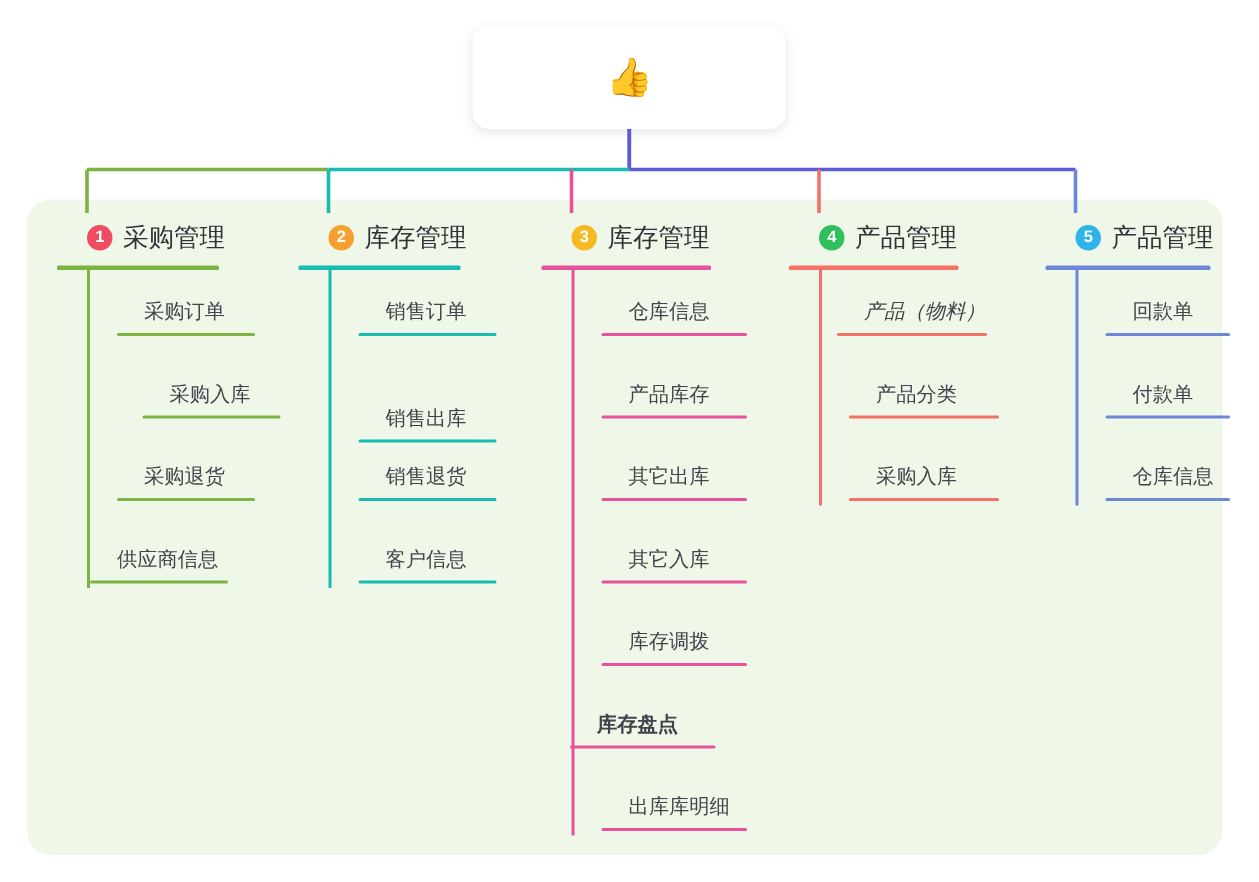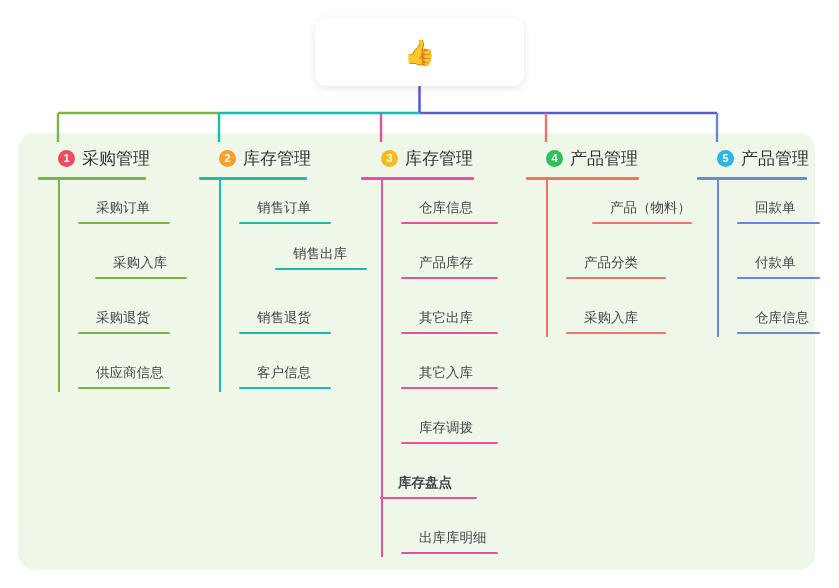--- a/index.html
+++ b/index.html
@@ -167,37 +167,37 @@
         <div class="leaf-rule" style="width: 92px; background: rgb(124, 179, 66);"></div>
       </div>
       <div class="leaf" style="left: 64px; top: 254px; position: absolute; margin-left: 11px;">
         <span class="leaf-label">采购入库</span>
         <div class="leaf-rule" style="width: 92px; background: rgb(124, 179, 66);"></div>
       </div>
       <div class="leaf" style="left: 58px; top: 309px; position: absolute; font-family: Liberation Serif, serif;">
         <span class="leaf-label">采购退货</span>
         <div class="leaf-rule" style="width: 92px; background: rgb(124, 179, 66);"></div>
       </div>
-      <div class="leaf" style="left: 58px; top: 364px; position: absolute;">
+      <div class="leaf" style="left: 40px; top: 364px; position: absolute;">
         <span class="leaf-label">供应商信息</span>
         <div class="leaf-rule" style="width: 92px; background: rgb(124, 179, 66);"></div>
       </div>
       <div class="branch" style="left: 199px; top: 145px;">
         <div class="branch-head">
           <span class="badge" style="background: rgb(245, 160, 48);">2</span>
           <span class="branch-title">库存管理</span>
         </div>
         <div class="head-rule" style="width: 108px; background: rgb(24, 189, 175);"></div>
       </div>
       <div class="spine" style="left: 219px; top: 180px; height: 212px; background: rgb(24, 189, 175); position: absolute;"></div>
       <div class="leaf" style="left: 219px; top: 199px; position: absolute;">
         <span class="leaf-label">销售订单</span>
         <div class="leaf-rule" style="width: 92px; background: rgb(24, 189, 175);"></div>
       </div>
-      <div class="leaf" style="left: 219px; top: 245px; position: absolute; margin-left: 36px;">
+      <div class="leaf" style="left: 219px; top: 270px; position: absolute;">
         <span class="leaf-label">销售出库</span>
         <div class="leaf-rule" style="width: 92px; background: rgb(24, 189, 175);"></div>
       </div>
       <div class="leaf" style="left: 219px; top: 309px; position: absolute;">
         <span class="leaf-label">销售退货</span>
         <div class="leaf-rule" style="width: 92px; background: rgb(24, 189, 175);"></div>
       </div>
       <div class="leaf" style="left: 219px; top: 364px; position: absolute;">
         <span class="leaf-label">客户信息</span>
         <div class="leaf-rule" style="width: 92px; background: rgb(24, 189, 175);"></div>
@@ -239,21 +239,21 @@
         <div class="leaf-rule" style="width: 97px; background: rgb(232, 81, 155);"></div>
       </div>
       <div class="branch" style="left: 526px; top: 145px;">
         <div class="branch-head">
           <span class="badge" style="background: rgb(47, 191, 91);">4</span>
           <span class="branch-title">产品管理</span>
         </div>
         <div class="head-rule" style="width: 113px; background: rgb(244, 113, 104);"></div>
       </div>
       <div class="spine" style="left: 546px; top: 180px; height: 157px; background: rgb(244, 113, 104); position: absolute;"></div>
-      <div class="leaf" style="left: 572px; top: 199px; position: absolute;">
+      <div class="leaf" style="left: 538px; top: 199px; position: absolute; font-style: italic;">
         <span class="leaf-label">产品（物料）</span>
         <div class="leaf-rule" style="width: 100px; background: rgb(244, 113, 104);"></div>
       </div>
       <div class="leaf" style="left: 546px; top: 254px; position: absolute;">
         <span class="leaf-label">产品分类</span>
         <div class="leaf-rule" style="width: 100px; background: rgb(244, 113, 104);"></div>
       </div>
       <div class="leaf" style="left: 546px; top: 309px; position: absolute;">
         <span class="leaf-label">采购入库</span>
         <div class="leaf-rule" style="width: 100px; background: rgb(244, 113, 104);"></div>

